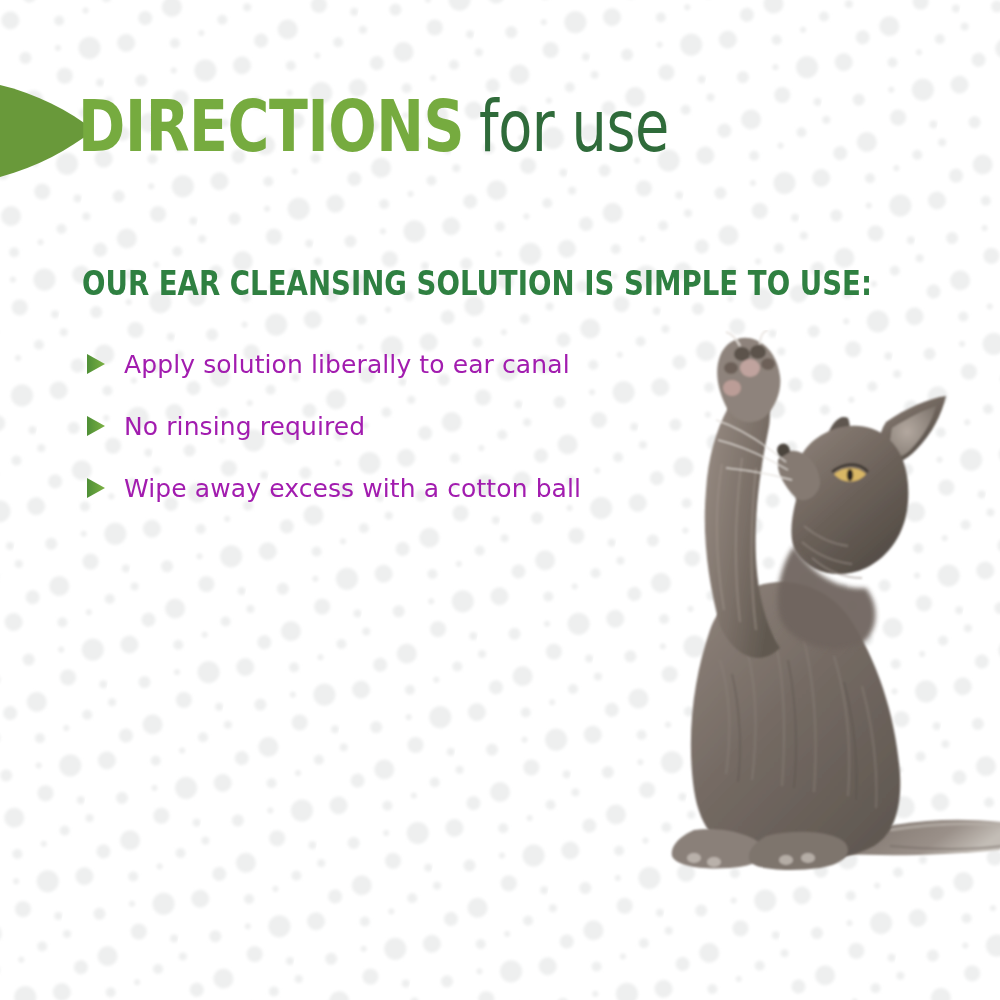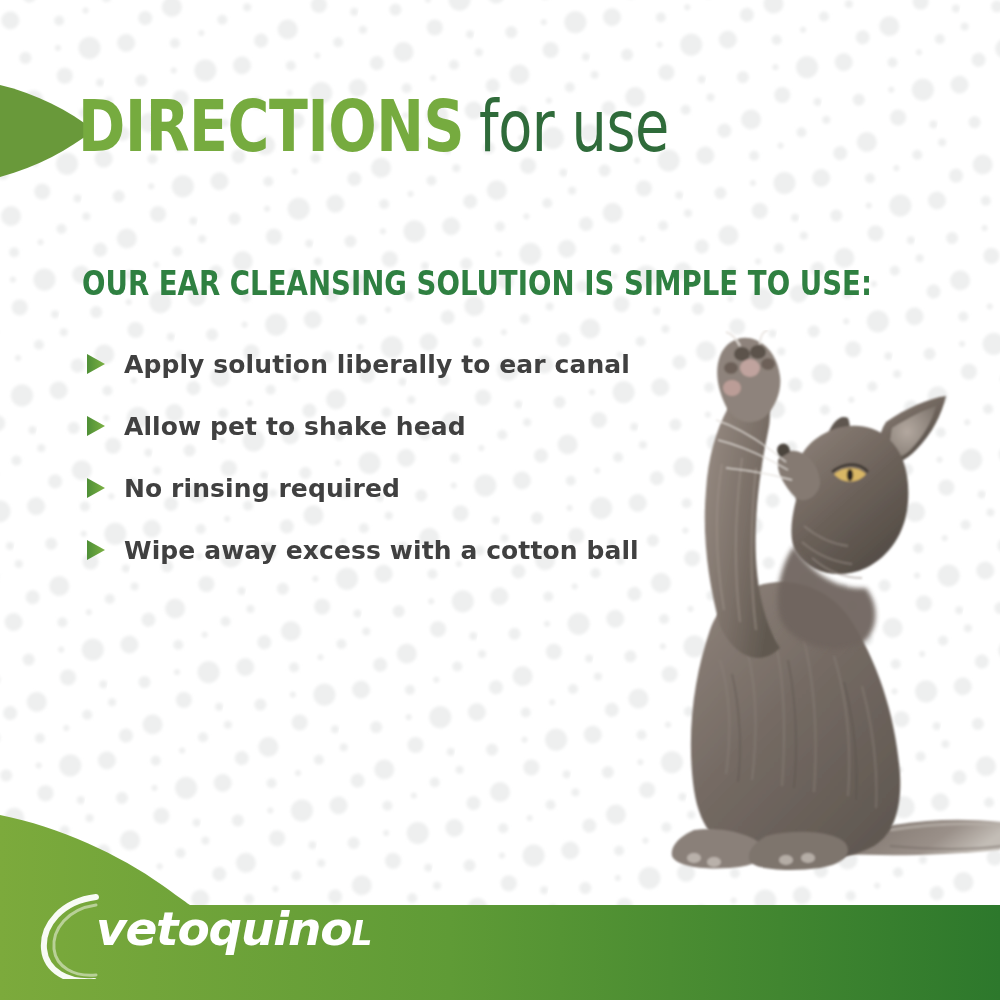--- a/index.html
+++ b/index.html
@@ -58,21 +58,21 @@
   }
   .bullet-row{
     display:flex;align-items:center;height:62px;
   }
   .bullet-marker{
     width:38px;flex:0 0 38px;display:flex;align-items:center;
   }
   .bullet-marker svg{display:block;}
   .bullet-text{
     font-family:"DejaVu Sans","Liberation Sans", sans-serif;
-    font-size:25px;color:#404040;font-weight:700;
+    font-size:25px;color:#a21caf;font-weight:400;
     letter-spacing:0.1px;white-space:nowrap;
   }
 
   
   .cat{
     position:absolute;left:590px;top:330px;width:420px;height:560px;
     pointer-events:none;
   }
   .cat svg{display:block;}
 
@@ -152,28 +152,20 @@
                 <stop offset="1" stop-color="#7cb143"></stop>
           </linearGradient>
             </defs>
           <path d="M1 2 L19 12 L1 22 Z" fill="url(#bg1)"></path>
         </svg>
       </span>
       <span class="bullet-text">Apply solution liberally to ear canal</span>
     </div>
 
 
-    <div class="bullet-row">
-      <span class="bullet-marker">
-        <svg width="22" height="24" viewBox="0 0 22 24" xmlns="http://www.w3.org/2000/svg">
-          <path d="M1 2 L19 12 L1 22 Z" fill="url(#bg1)"></path>
-        </svg>
-      </span>
-      <span class="bullet-text">Allow pet to shake head</span>
-    </div>
 
     <div class="bullet-row">
       <span class="bullet-marker">
         <svg width="22" height="24" viewBox="0 0 22 24" xmlns="http://www.w3.org/2000/svg">
           <path d="M1 2 L19 12 L1 22 Z" fill="url(#bg1)"></path>
         </svg>
       </span>
       <span class="bullet-text">No rinsing required</span>
     </div>
 
@@ -353,45 +345,14 @@
         <g fill="#cdc6bf" opacity="0.7">
           <ellipse cx="104" cy="528" rx="7" ry="5"></ellipse>
           <ellipse cx="124" cy="532" rx="7" ry="5"></ellipse>
           <ellipse cx="196" cy="530" rx="7" ry="5"></ellipse>
           <ellipse cx="218" cy="528" rx="7" ry="5"></ellipse>
         </g>
       </g>
     </svg>
   </div>
 
-  <div class="footer">
-    <svg width="1000" height="185" viewBox="0 0 1000 185" xmlns="http://www.w3.org/2000/svg">
-      <defs>
-        <linearGradient id="footgrad" x1="0" y1="0" x2="1" y2="0">
-          <stop offset="0" stop-color="#7caa3c"></stop>
-          <stop offset="0.45" stop-color="#5f9b36"></stop>
-          <stop offset="1" stop-color="#2d782c"></stop>
-        </linearGradient>
-      </defs>
-      <path d="M0 0
-               C 60 12, 120 40, 162 70
-               C 176 80, 184 86, 190 90
-               L 1000 90
-               L 1000 185 L 0 185 Z" fill="url(#footgrad)"></path>
-    </svg>
-
-    <div class="logo">
-      <svg width="300" height="92" viewBox="0 0 300 92" xmlns="http://www.w3.org/2000/svg">
-
-        <g>
-          <path d="M58 10
-                   C 24 14, 4 38, 6 62
-                   C 8 84, 30 96, 56 94" stroke="#ffffff" stroke-width="6" fill="none" stroke-linecap="round" opacity="0.95"></path>
-          <path d="M58 18
-                   C 30 22, 14 42, 16 62
-                   C 18 80, 36 90, 58 88" stroke="#eef3e4" stroke-width="3" fill="none" stroke-linecap="round" opacity="0.55"></path>
-        </g>
-      </svg>
-      <div class="logo-word"><span>vetoquino</span><span class="tail">L</span></div>
-    </div>
-  </div>
 
 </div>
 
 </body></html>

